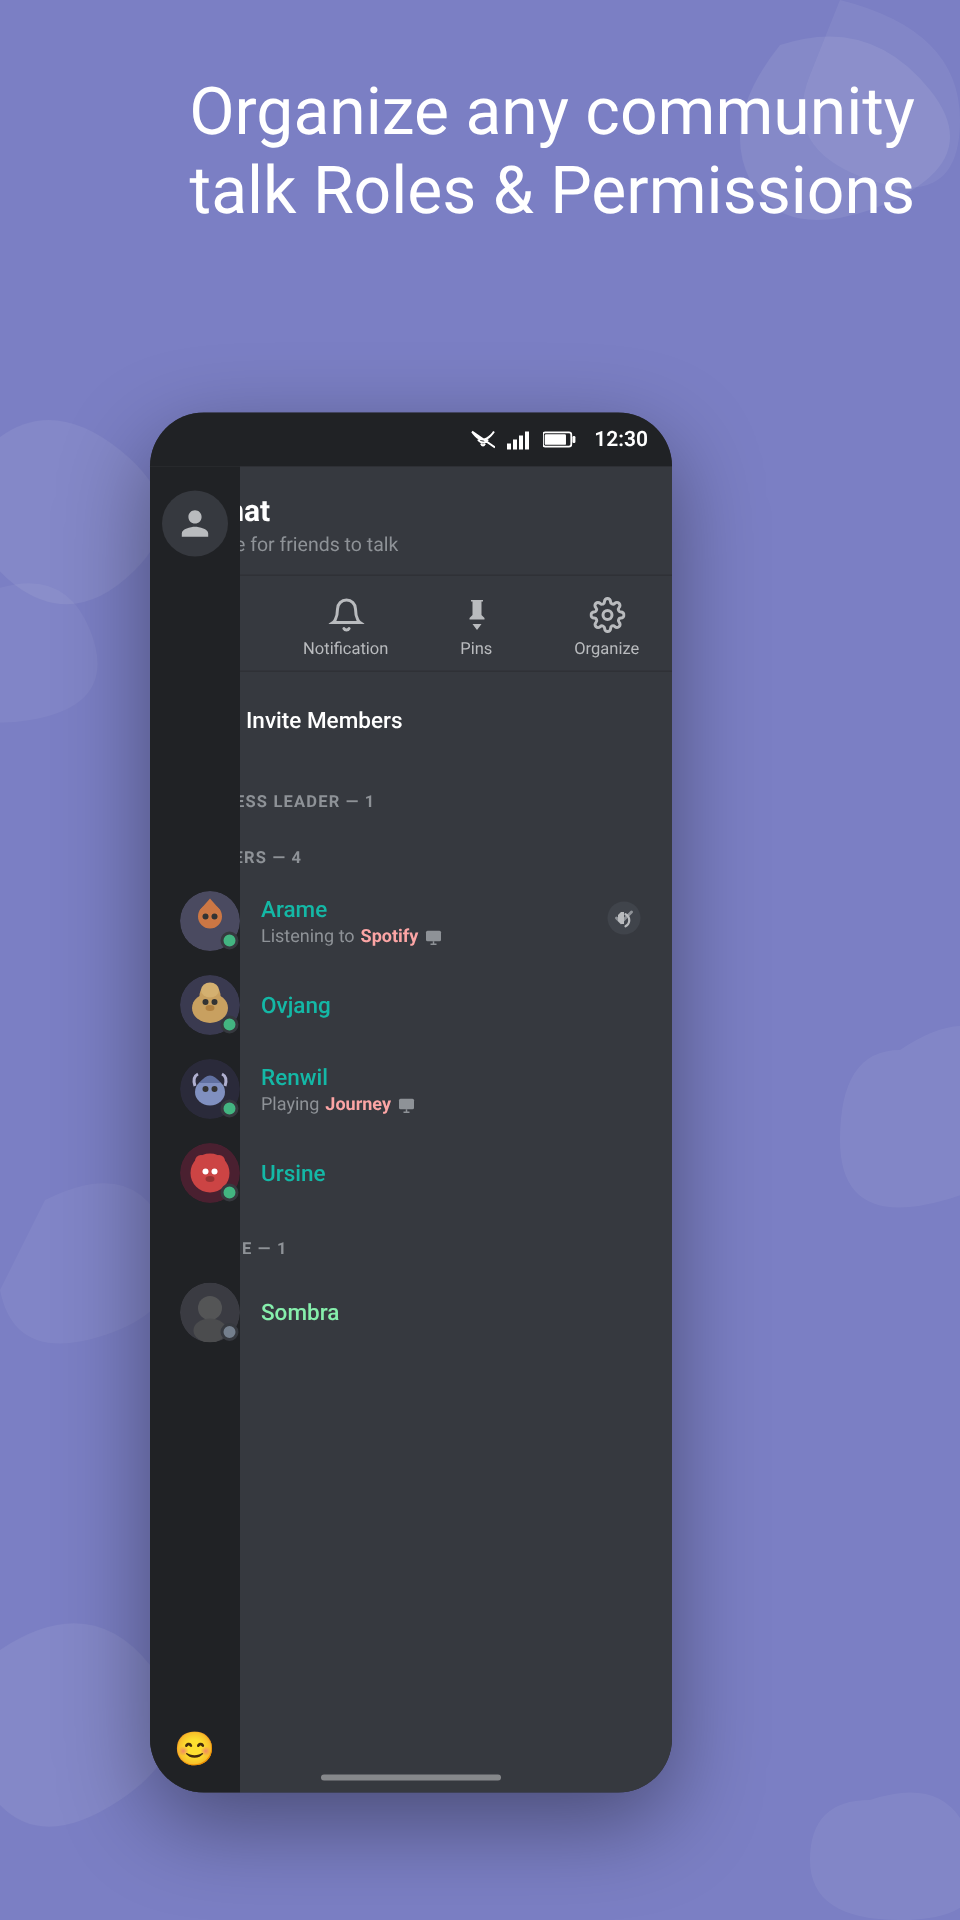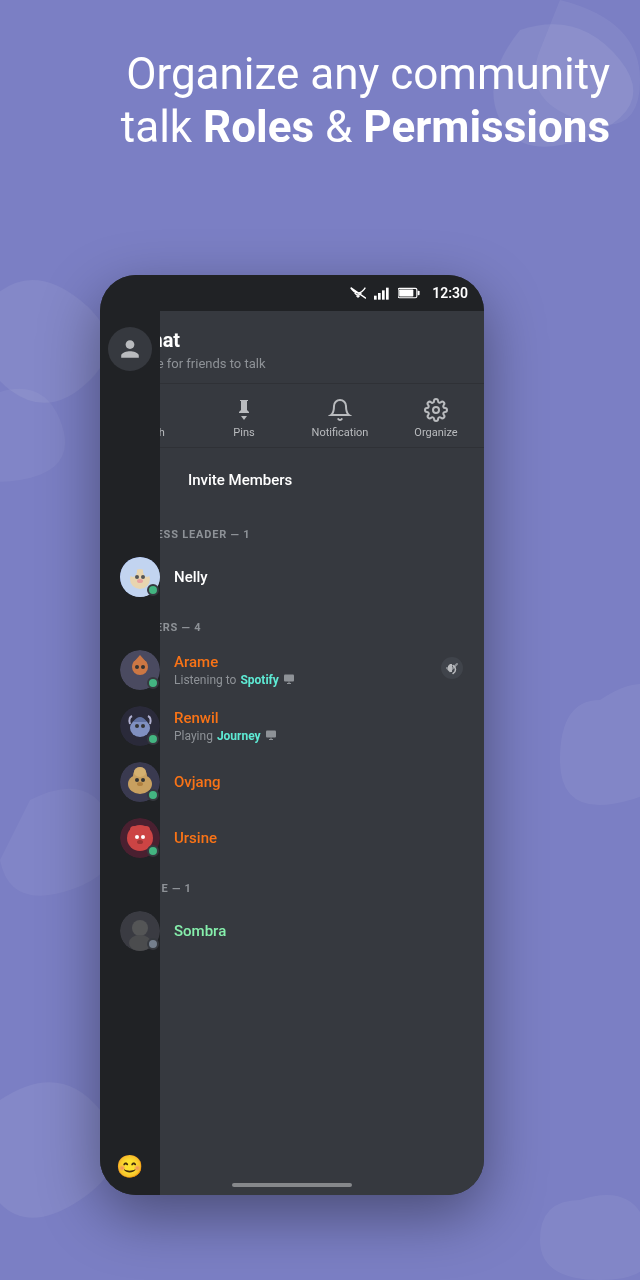--- a/index.html
+++ b/index.html
@@ -24,29 +24,29 @@
     }
 
     .header-text h1 {
       font-size: 44px;
       color: #ffffff;
       line-height: 1.2;
       font-weight: 400;
     }
 
     .header-text h1 strong {
-      font-weight: 700;
+      font-weight: 400;
     }
 
     
     .phone {
       position: absolute;
       top: 275px;
       left: 100px;
-      width: 384px;
+      width: 348px;
       height: 920px;
       background: #2f3136;
       border-radius: 36px;
       overflow: hidden;
       z-index: 3;
       box-shadow: 0 20px 60px rgba(0,0,0,0.4);
     }
 
     
     .status-bar {
@@ -152,21 +152,21 @@
     .members-list {
       flex: 1;
       overflow-y: auto;
       padding: 0;
     }
 
     
     .invite-row {
       display: flex;
       align-items: center;
-      gap: 28px;
+      gap: 4px;
       padding: 12px 20px;
       cursor: pointer;
     }
 
     .invite-icon {
       width: 40px;
       height: 40px;
       border-radius: 50%;
       background: #40444b;
       display: flex;
@@ -235,35 +235,35 @@
 
     .member-info {
       flex: 1;
     }
 
     .member-name {
       font-size: 15px;
       font-weight: 500;
     }
 
-    .member-name.orange { color: #f97316; }
+    .member-name.orange { color: #14b8a6; }
     .member-name.white { color: #ffffff; }
     .member-name.muted { color: #86efac; }
 
     .member-status {
       font-size: 12px;
       color: #8e9297;
       display: flex;
-      align-items: flex-start;
+      align-items: flex-end;
       gap: 4px;
       margin-top: 2px;
     }
 
     .member-status strong {
-      color: #5eead4;
+      color: #fca5a5;
     }
 
     .member-action {
       color: #8e9297;
       font-size: 18px;
     }
 
     
     .left-panel-partial {
       position: absolute;
@@ -378,32 +378,32 @@
 
         <div class="toolbar-item">
           <svg width="24" height="24" viewBox="0 0 24 24" fill="none" stroke="#b9bbbe" stroke-width="2.2" stroke-linecap="round">
             <circle cx="11" cy="11" r="7"></circle>
             <line x1="16.5" y1="16.5" x2="22" y2="22"></line>
           </svg>
           <span class="toolbar-label">Search</span>
         </div>
 
         <div class="toolbar-item">
-          <svg width="24" height="24" viewBox="0 0 24 24" fill="#b9bbbe">
-            <path d="M16 3h-1v9l2 2v1H7v-1l2-2V3H8V2h8v1zM9 18l3 4 3-4"></path>
-          </svg>
-          <span class="toolbar-label">Pins</span>
-        </div>
-
-        <div class="toolbar-item">
           <svg width="24" height="24" viewBox="0 0 24 24" fill="none" stroke="#b9bbbe" stroke-width="2" stroke-linecap="round">
             <path d="M18 8A6 6 0 0 0 6 8c0 7-3 9-3 9h18s-3-2-3-9"></path>
             <path d="M13.73 21a2 2 0 0 1-3.46 0"></path>
           </svg>
           <span class="toolbar-label">Notification</span>
+        </div>
+
+        <div class="toolbar-item">
+          <svg width="24" height="24" viewBox="0 0 24 24" fill="#b9bbbe">
+            <path d="M16 3h-1v9l2 2v1H7v-1l2-2V3H8V2h8v1zM9 18l3 4 3-4"></path>
+          </svg>
+          <span class="toolbar-label">Pins</span>
         </div>
 
         <div class="toolbar-item">
           <svg width="24" height="24" viewBox="0 0 24 24" fill="none" stroke="#b9bbbe" stroke-width="2" stroke-linecap="round">
             <circle cx="12" cy="12" r="3"></circle>
             <path d="M19.4 15a1.65 1.65 0 0 0 .33 1.82l.06.06a2 2 0 0 1-2.83 2.83l-.06-.06a1.65 1.65 0 0 0-1.82-.33 1.65 1.65 0 0 0-1 1.51V21a2 2 0 0 1-4 0v-.09A1.65 1.65 0 0 0 9 19.4a1.65 1.65 0 0 0-1.82.33l-.06.06a2 2 0 0 1-2.83-2.83l.06-.06A1.65 1.65 0 0 0 4.68 15a1.65 1.65 0 0 0-1.51-1H3a2 2 0 0 1 0-4h.09A1.65 1.65 0 0 0 4.6 9a1.65 1.65 0 0 0-.33-1.82l-.06-.06a2 2 0 0 1 2.83-2.83l.06.06A1.65 1.65 0 0 0 9 4.68a1.65 1.65 0 0 0 1-1.51V3a2 2 0 0 1 4 0v.09a1.65 1.65 0 0 0 1 1.51 1.65 1.65 0 0 0 1.82-.33l.06-.06a2 2 0 0 1 2.83 2.83l-.06.06A1.65 1.65 0 0 0 19.4 9a1.65 1.65 0 0 0 1.51 1H21a2 2 0 0 1 0 4h-.09a1.65 1.65 0 0 0-1.51 1z"></path>
           </svg>
           <span class="toolbar-label">Organize</span>
         </div>
 
@@ -415,40 +415,20 @@
           <div class="invite-icon">
             <svg width="22" height="22" viewBox="0 0 24 24" fill="#b9bbbe">
               <path d="M15 12c2.21 0 4-1.79 4-4s-1.79-4-4-4-4 1.79-4 4 1.79 4 4 4zm-9-2V7H4v3H1v2h3v3h2v-3h3v-2H6zm9 4c-2.67 0-8 1.34-8 4v2h16v-2c0-2.66-5.33-4-8-4z"></path>
             </svg>
           </div>
           <span class="invite-label">Invite Members</span>
         </div>
 
         <div class="section-header">FEARLESS LEADER — 1</div>
 
-        <div class="member-row">
-          <div class="avatar-wrap">
-            <div class="avatar-img" style="background: linear-gradient(135deg, #7289da 0%, #99aab5 100%);">
-
-              <svg width="40" height="40" viewBox="0 0 40 40">
-                <circle cx="20" cy="20" r="20" fill="#c2d4f0"></circle>
-                <circle cx="20" cy="22" r="10" fill="#e8d5b0"></circle>
-                <ellipse cx="13" cy="14" rx="4" ry="6" fill="#c2d4f0"></ellipse>
-                <ellipse cx="27" cy="14" rx="4" ry="6" fill="#c2d4f0"></ellipse>
-                <circle cx="17" cy="20" r="2" fill="#555"></circle>
-                <circle cx="23" cy="20" r="2" fill="#555"></circle>
-                <ellipse cx="20" cy="24" rx="3" ry="2" fill="#e8a0a0"></ellipse>
-              </svg>
-            </div>
-            <div class="status-dot online"></div>
-          </div>
-          <div class="member-info">
-            <div class="member-name white">Nelly</div>
-          </div>
-        </div>
 
         <div class="section-header">MEMBERS — 4</div>
 
         <div class="member-row">
           <div class="avatar-wrap">
             <div class="avatar-img">
               <svg width="40" height="40" viewBox="0 0 40 40">
                 <circle cx="20" cy="20" r="20" fill="#4a4a60"></circle>
                 <circle cx="20" cy="17" r="8" fill="#cc7744"></circle>
                 <polygon points="13,13 20,5 27,13" fill="#cc7744"></polygon>
@@ -470,20 +450,40 @@
             </div>
           </div>
           <div class="member-action">
             <svg width="24" height="24" viewBox="0 0 24 24" fill="none">
               <circle cx="12" cy="12" r="11" fill="#40444b"></circle>
               <path d="M7 12l3 3 7-7" stroke="#8e9297" stroke-width="2" stroke-linecap="round" fill="none"></path>
 
               <path d="M8 10v4l2 2h2V8h-2L8 10z" fill="#b9bbbe"></path>
               <path d="M13 9.5c1.5.8 2.5 2.3 2.5 4s-1 3.2-2.5 4" stroke="#b9bbbe" stroke-width="1.5" stroke-linecap="round" fill="none"></path>
             </svg>
+          </div>
+        </div>
+
+        <div class="member-row">
+          <div class="avatar-wrap">
+            <div class="avatar-img">
+              <svg width="40" height="40" viewBox="0 0 40 40">
+                <circle cx="20" cy="20" r="20" fill="#3a3a50"></circle>
+                <ellipse cx="20" cy="22" rx="12" ry="10" fill="#c8a060"></ellipse>
+                <ellipse cx="20" cy="14" rx="7" ry="8" fill="#c8a060"></ellipse>
+                <ellipse cx="20" cy="10" rx="6" ry="5" fill="#d4b070"></ellipse>
+                <circle cx="17" cy="18" r="2" fill="#333"></circle>
+                <circle cx="23" cy="18" r="2" fill="#333"></circle>
+                <ellipse cx="20" cy="22" rx="3" ry="2" fill="#b08040"></ellipse>
+              </svg>
+            </div>
+            <div class="status-dot online"></div>
+          </div>
+          <div class="member-info">
+            <div class="member-name orange">Ovjang</div>
           </div>
         </div>
 
         <div class="member-row">
           <div class="avatar-wrap">
             <div class="avatar-img">
               <svg width="40" height="40" viewBox="0 0 40 40">
                 <circle cx="20" cy="20" r="20" fill="#2a2a3a"></circle>
                 <ellipse cx="20" cy="22" rx="10" ry="9" fill="#8090c0"></ellipse>
                 <path d="M13 16 Q20 6 27 16" fill="#6070a0"></path>
@@ -505,40 +505,20 @@
                   <path d="M8 21h8M12 17v4" stroke="#8e9297" stroke-width="2"></path>
                 </svg>
             </div>
           </div>
         </div>
 
         <div class="member-row">
           <div class="avatar-wrap">
             <div class="avatar-img">
               <svg width="40" height="40" viewBox="0 0 40 40">
-                <circle cx="20" cy="20" r="20" fill="#3a3a50"></circle>
-                <ellipse cx="20" cy="22" rx="12" ry="10" fill="#c8a060"></ellipse>
-                <ellipse cx="20" cy="14" rx="7" ry="8" fill="#c8a060"></ellipse>
-                <ellipse cx="20" cy="10" rx="6" ry="5" fill="#d4b070"></ellipse>
-                <circle cx="17" cy="18" r="2" fill="#333"></circle>
-                <circle cx="23" cy="18" r="2" fill="#333"></circle>
-                <ellipse cx="20" cy="22" rx="3" ry="2" fill="#b08040"></ellipse>
-              </svg>
-            </div>
-            <div class="status-dot online"></div>
-          </div>
-          <div class="member-info">
-            <div class="member-name orange">Ovjang</div>
-          </div>
-        </div>
-
-        <div class="member-row">
-          <div class="avatar-wrap">
-            <div class="avatar-img">
-              <svg width="40" height="40" viewBox="0 0 40 40">
                 <circle cx="20" cy="20" r="20" fill="#4a2030"></circle>
                 <circle cx="20" cy="20" r="13" fill="#cc4444"></circle>
                 <circle cx="14" cy="12" r="4" fill="#cc4444"></circle>
                 <circle cx="26" cy="12" r="4" fill="#cc4444"></circle>
                 <circle cx="17" cy="19" r="2" fill="#fff"></circle>
                 <circle cx="23" cy="19" r="2" fill="#fff"></circle>
                 <ellipse cx="20" cy="24" rx="3" ry="2" fill="#993333"></ellipse>
               </svg>
             </div>
             <div class="status-dot online"></div>

